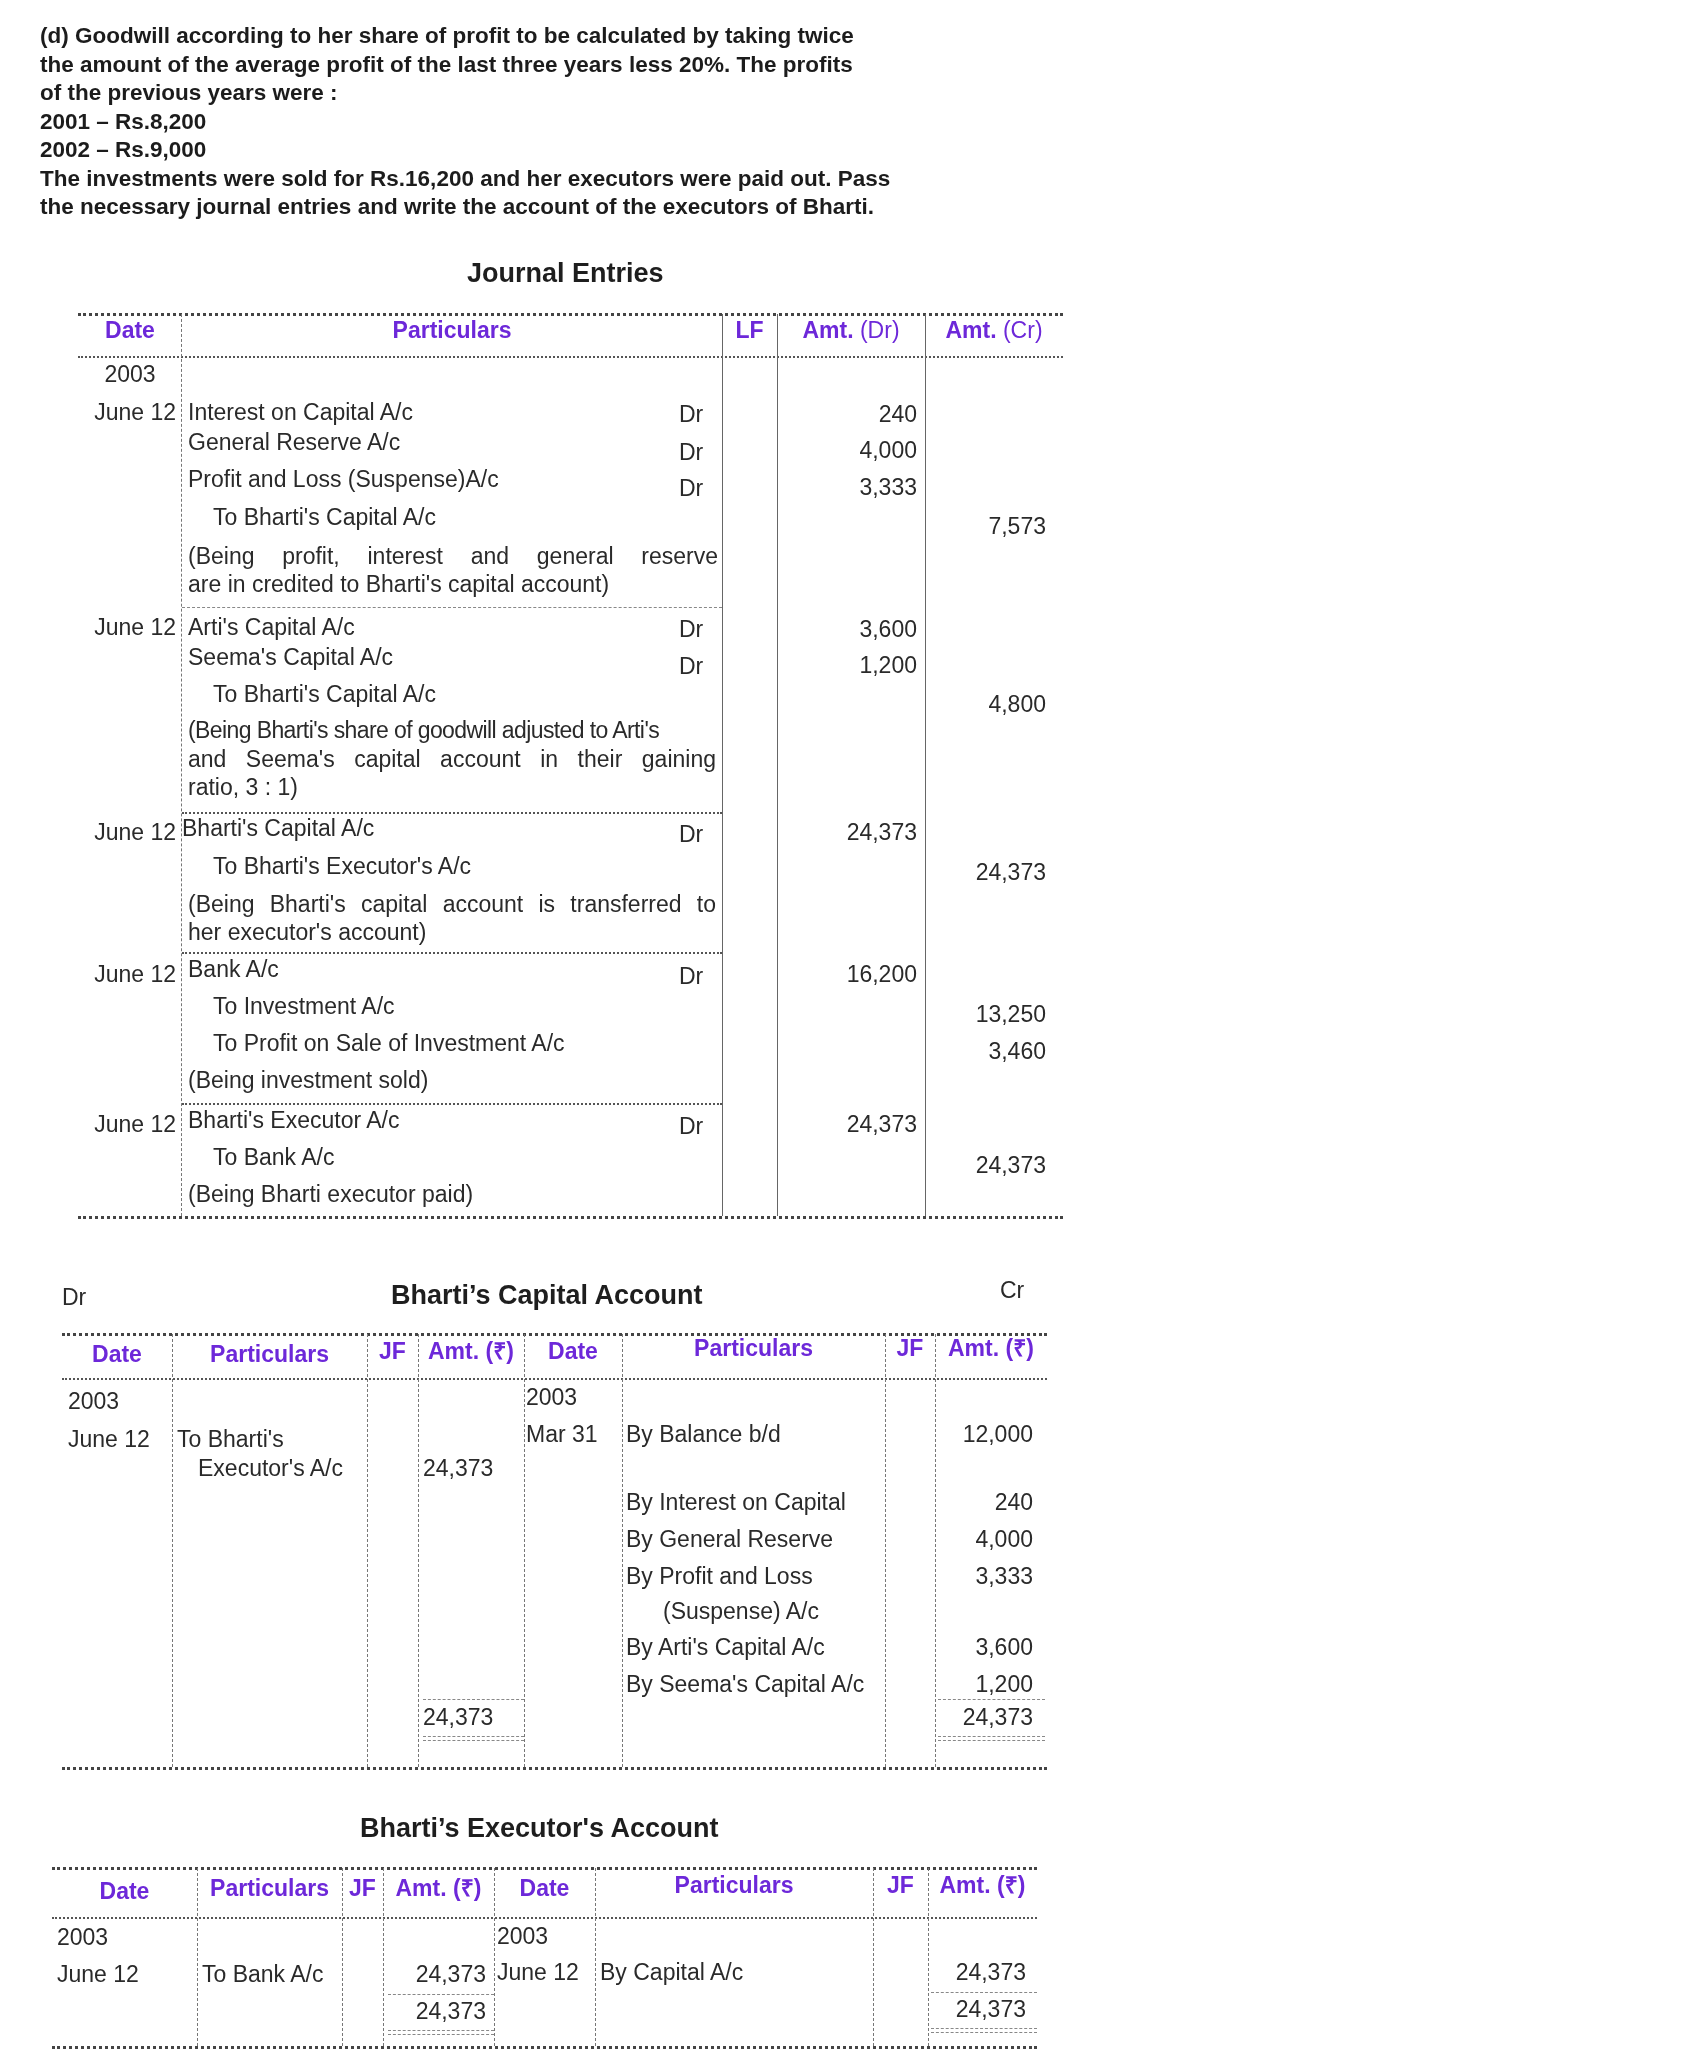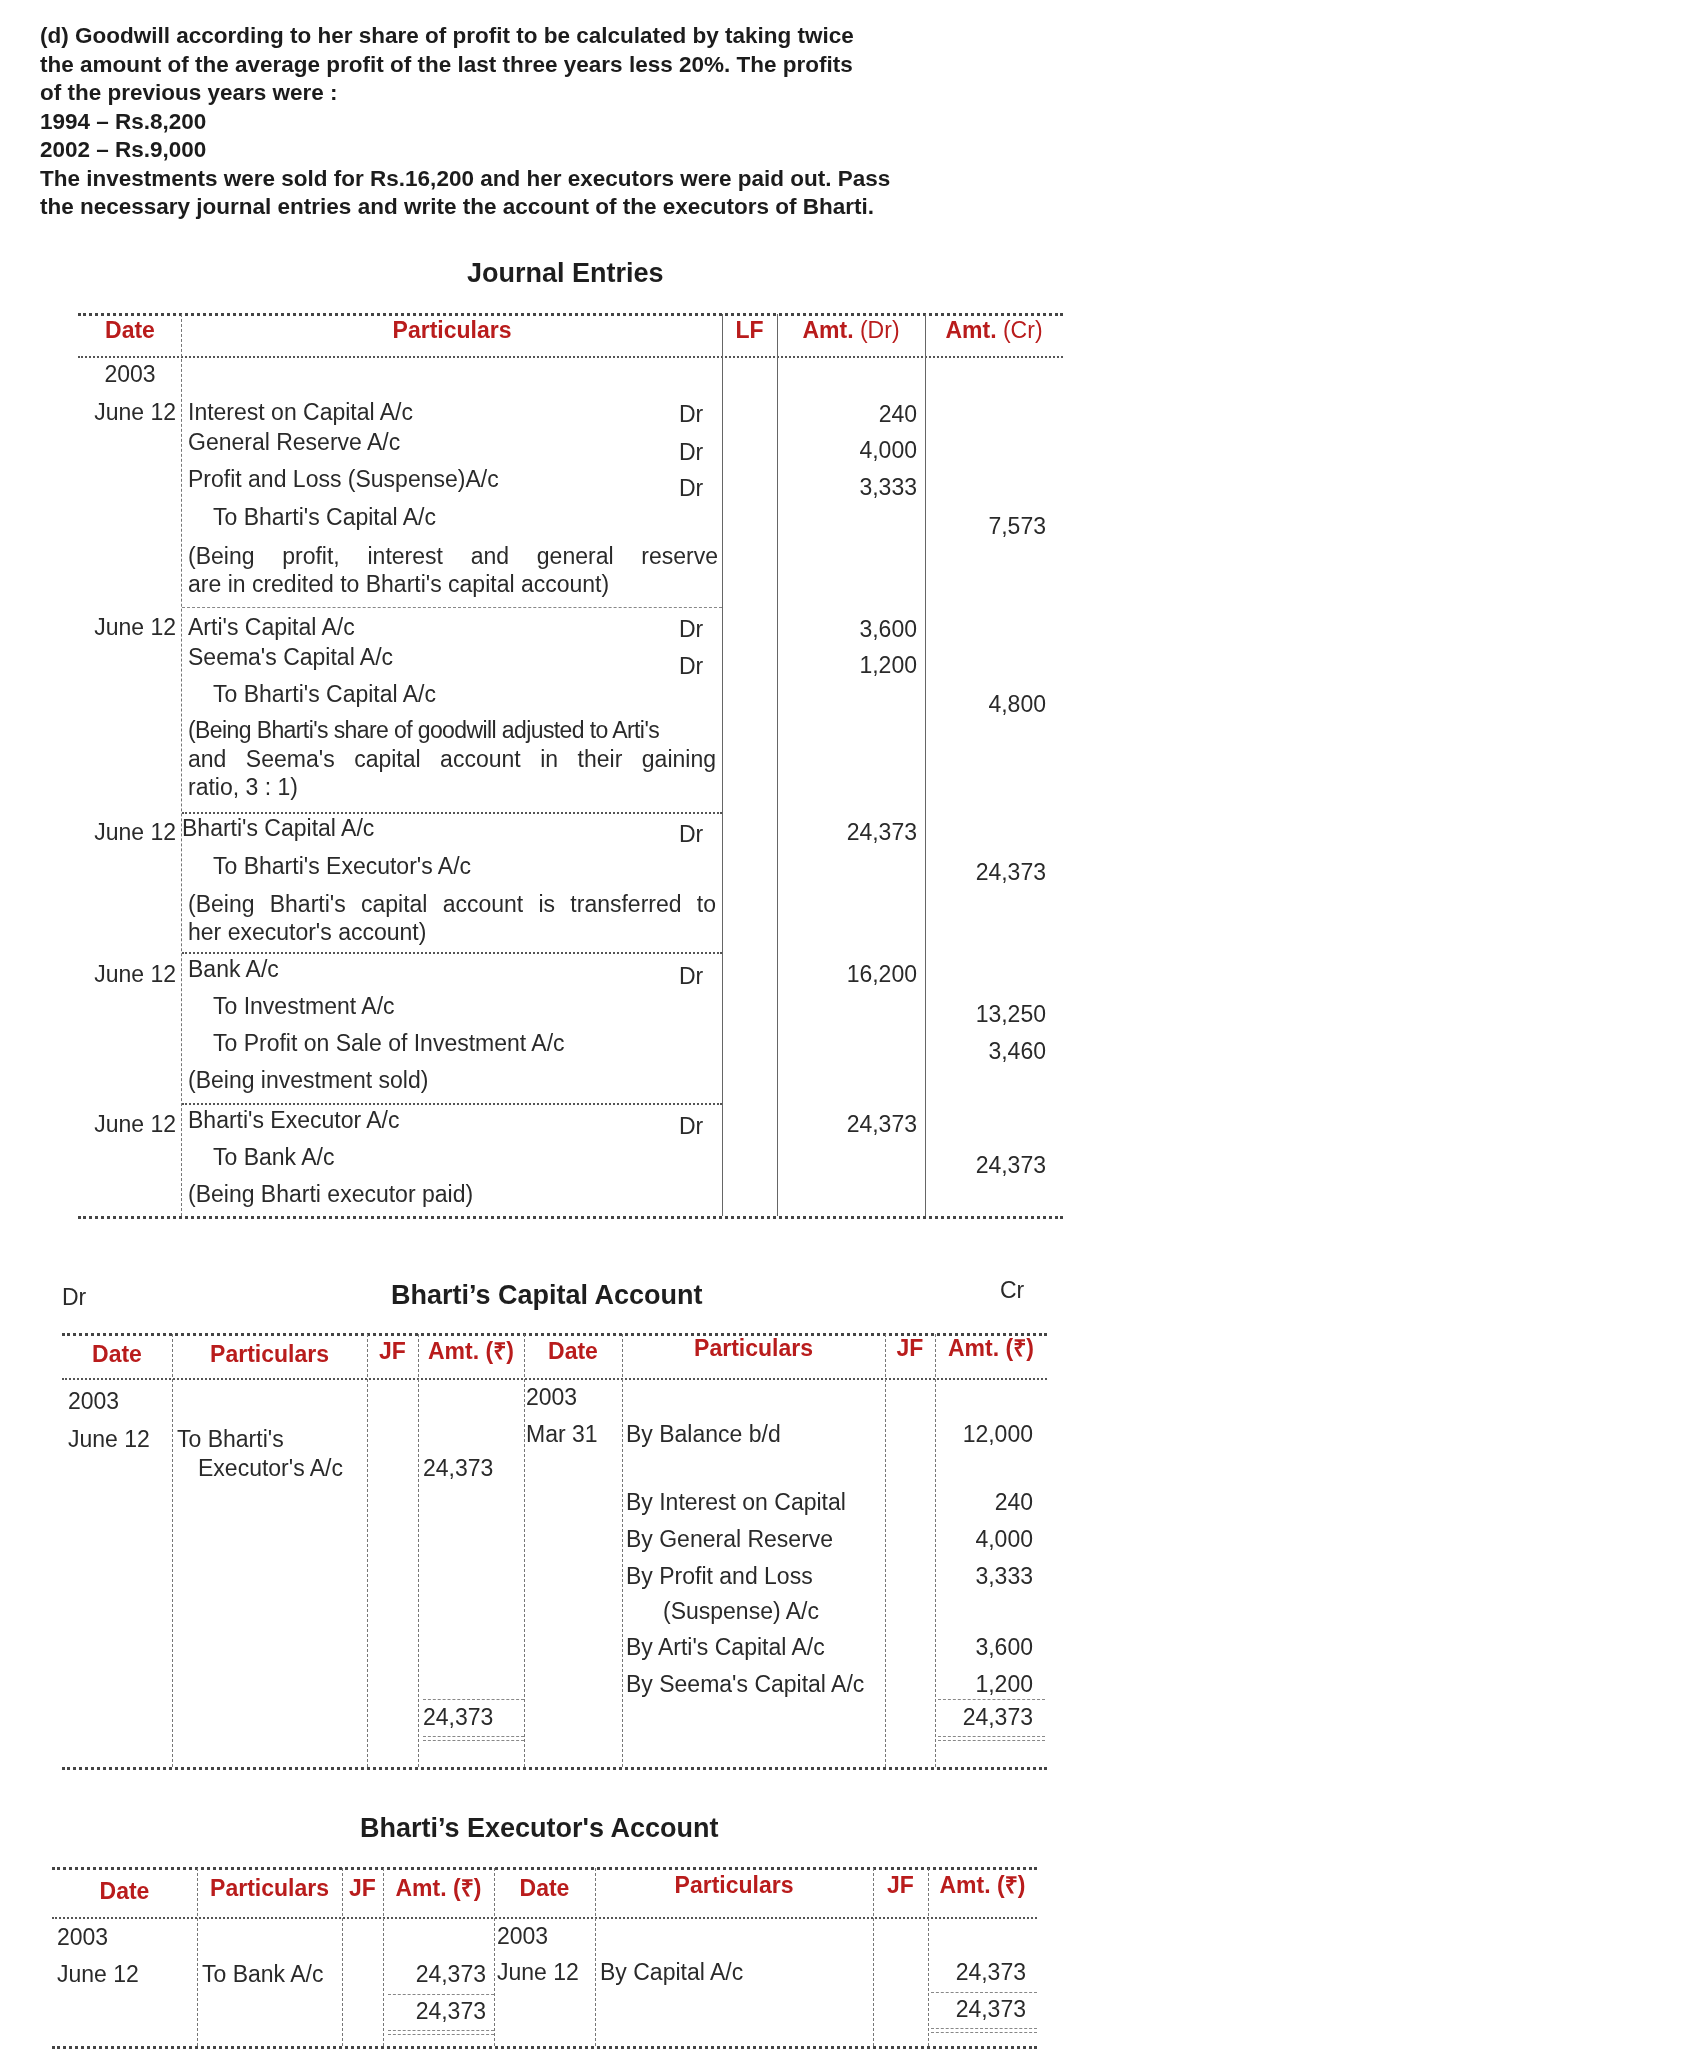--- a/index.html
+++ b/index.html
@@ -1,39 +1,39 @@
 <!DOCTYPE html>
 <html><head>
 <meta charset="utf-8">
 <style>
   html, body { margin:0; padding:0; background:#ffffff; }
   body { width:1700px; height:2067px; position:relative; overflow:hidden; color:#1a1a1a; }
   .q { position:absolute; left:40px; top:22px; width:1000px; font-family:"Liberation Sans", sans-serif; font-weight:bold; font-size:22.5px; line-height:28.5px; color:#1c1c1c; }
   .q div { white-space:nowrap; }
   .title { position:absolute; font-family:"Liberation Sans", sans-serif; font-weight:bold; font-size:27px; color:#1e1e1e; white-space:nowrap; }
   .t { position:absolute; font-family:"Liberation Sans", sans-serif; font-size:23px; color:#2a2a2a; white-space:nowrap; line-height:28px; }
-  .hd { font-weight:bold; color:#b91c1c; }
+  .hd { font-weight:bold; color:#6d28d9; }
   .hd .lt { font-weight:normal; }
   .r { text-align:right; }
   .c { text-align:center; }
   .hline { position:absolute; height:0; border-top:2px dotted #555; }
   .hline.thick { border-top:3px dotted #444; }
   .hline.thin { border-top:1px dashed #888; }
   .vline { position:absolute; width:0; border-left:1px dashed #777; }
   .vline.solid { border-left:1.5px solid #666; }
   .dr { position:absolute; font-family:"Liberation Sans", sans-serif; font-size:23px; color:#2a2a2a; }
 </style>
 </head>
 <body>
 
 <div class="q">
   <div>(d) Goodwill according to her share of profit to be calculated by taking twice</div>
   <div>the amount of the average profit of the last three years less 20%. The profits</div>
   <div>of the previous years were :</div>
-  <div>1994 – Rs.8,200</div>
+  <div>2001 – Rs.8,200</div>
   <div>2002 – Rs.9,000</div>
   <div>The investments were sold for Rs.16,200 and her executors were paid out. Pass</div>
   <div>the necessary journal entries and write the account of the executors of Bharti.</div>
 </div>
 
 <div class="title" style="left:467px; top:258px;">Journal Entries</div>
 
 <div>
 
   <div class="hline thick" style="left:78px; top:313px; width:985px;"></div>

